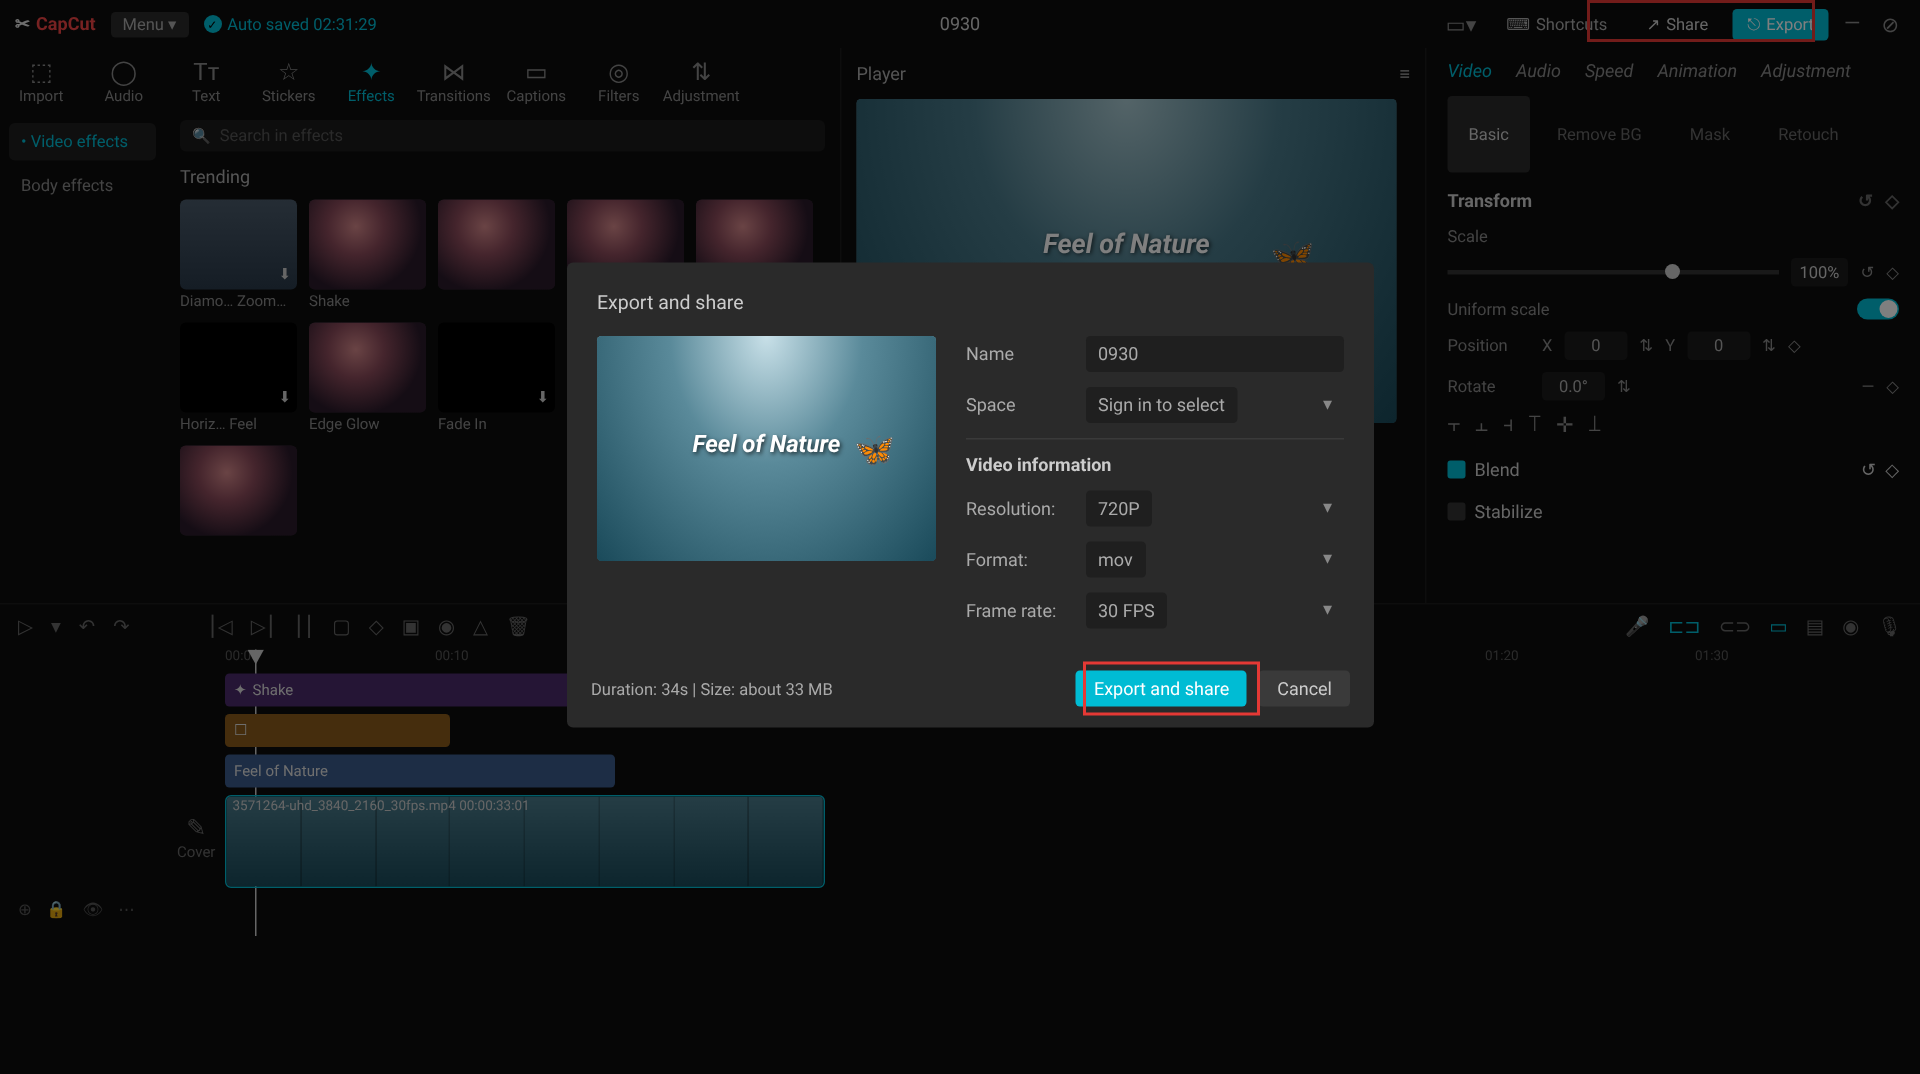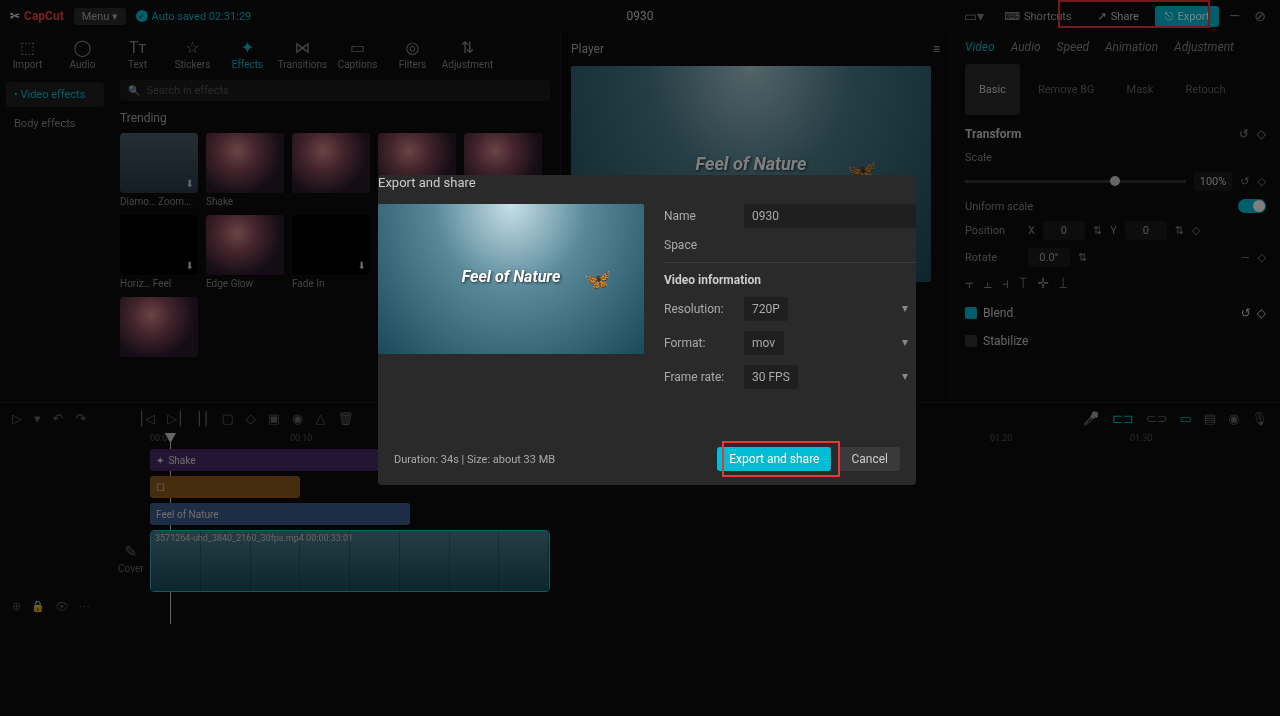--- a/index.html
+++ b/index.html
@@ -88,21 +88,21 @@
 .clip.sticker { background:#8a5a1a; width:150px; left:0; }
 .clip.text { background:#3a5a8a; width:260px; left:0; }
 .videoclip { position:absolute; left:150px; height:62px; width:400px; border-radius:4px; overflow:hidden; border:1px solid #00bcd4; }
 .videoclip .label { position:absolute; top:2px; left:4px; font-size:9px; color:#ccc; z-index:2; }
 .frames { display:flex; height:100%; }
 .frame { flex:1; background:linear-gradient(180deg,#4a7a8a,#1a4a5a); border-right:1px solid rgba(0,0,0,0.2); }
 .coverbtn { position:absolute; left:118px; display:flex; flex-direction:column; align-items:center; color:#666; font-size:10px; gap:2px; }
 .tracktools { position:absolute; left:12px; display:flex; gap:10px; color:#555; font-size:11px; }
 
 .dim-overlay { position:fixed; inset:0; background:rgba(0,0,0,0.5); z-index:50; }
-.modal { position:fixed; left:378px; top:175px; width:538px; height:310px; background:#2a2a2a; border-radius:4px; z-index:60; padding:0; color:#ccc; }
+.modal { position:fixed; left:378px; top:175px; width:538px; height:310px; background:#2a2a2a; border-radius:4px; z-index:60; padding:20px; color:#ccc; }
 .modal h3 { font-size:13px; font-weight:normal; margin-bottom:14px; }
 .modalbody { display:flex; gap:20px; }
 .preview { width:268px; height:150px; background:linear-gradient(180deg,#6a9aaa,#2a5a6a); border-radius:3px; position:relative; overflow:hidden; }
 .preview .wave2 { position:absolute; inset:0; background:radial-gradient(ellipse at top,#c8e0e8 0%,#5a8a9a 40%,#1a4a5a 100%); }
 .preview .ptxt { position:absolute; top:48%; left:50%; transform:translate(-50%,-50%); color:#fff; font-style:italic; font-weight:bold; font-size:16px; text-shadow:1px 1px 3px rgba(0,0,0,0.7); white-space:nowrap; }
 .preview .bfly { position:absolute; top:42%; right:12%; font-size:22px; }
 .form { flex:1; }
 .frow { display:flex; align-items:center; margin-bottom:10px; font-size:12px; }
 .frow .flbl { width:80px; color:#aaa; }
 .frow input,.frow select { flex:1; background:#1f1f1f; border:none; color:#aaa; padding:5px 8px; border-radius:3px; font-size:12px; }
@@ -459,20 +459,21 @@
       <div class="ptxt">Feel of Nature</div>
       <div class="bfly">🦋</div>
     </div>
     <div class="form">
       <div class="frow">
           <span class="flbl">Name</span>
           <input type="text" value="0930" style="">
         </div>
       <div class="frow">
           <span class="flbl">Space</span>
+          <div class="selwrap"><select><option>Sign in to select</option></select></div>
         </div>
       <hr class="hr">
       <div class="fsec">Video information</div>
       <div class="frow">
           <span class="flbl">Resolution:</span>
           <div class="selwrap"><select><option>720P</option></select></div>
         </div>
       <div class="frow">
           <span class="flbl">Format:</span>
           <div class="selwrap"><select><option>mov</option></select></div>

